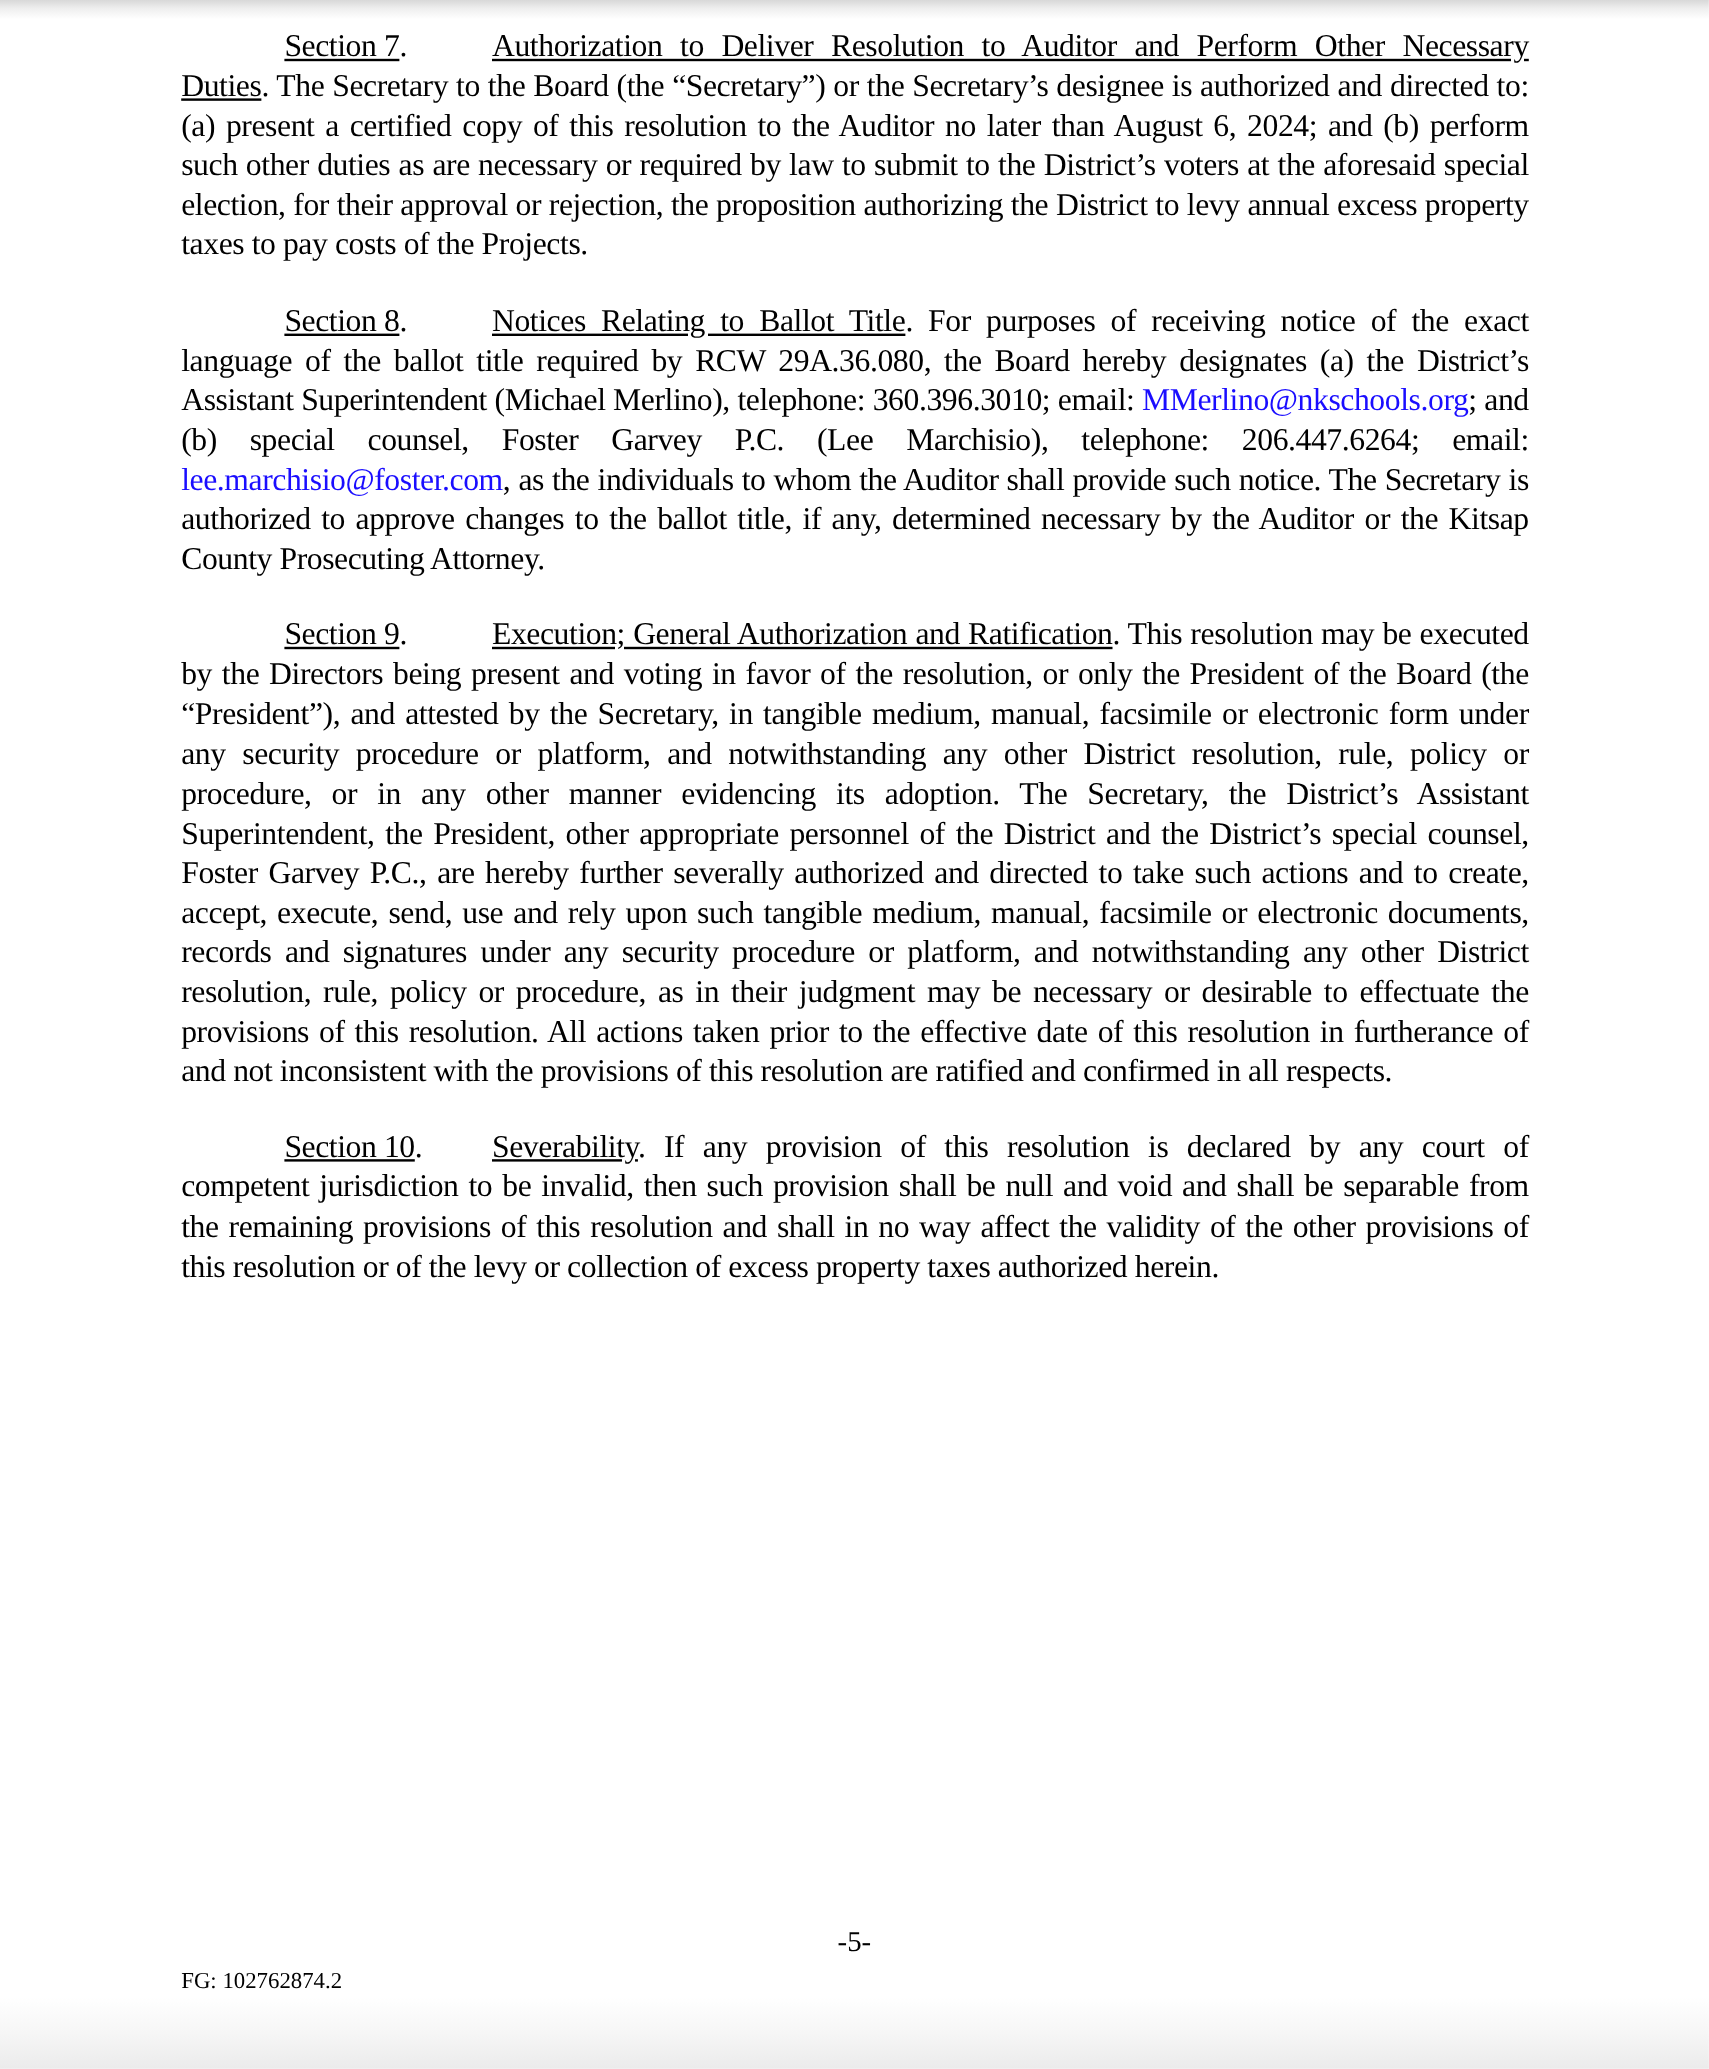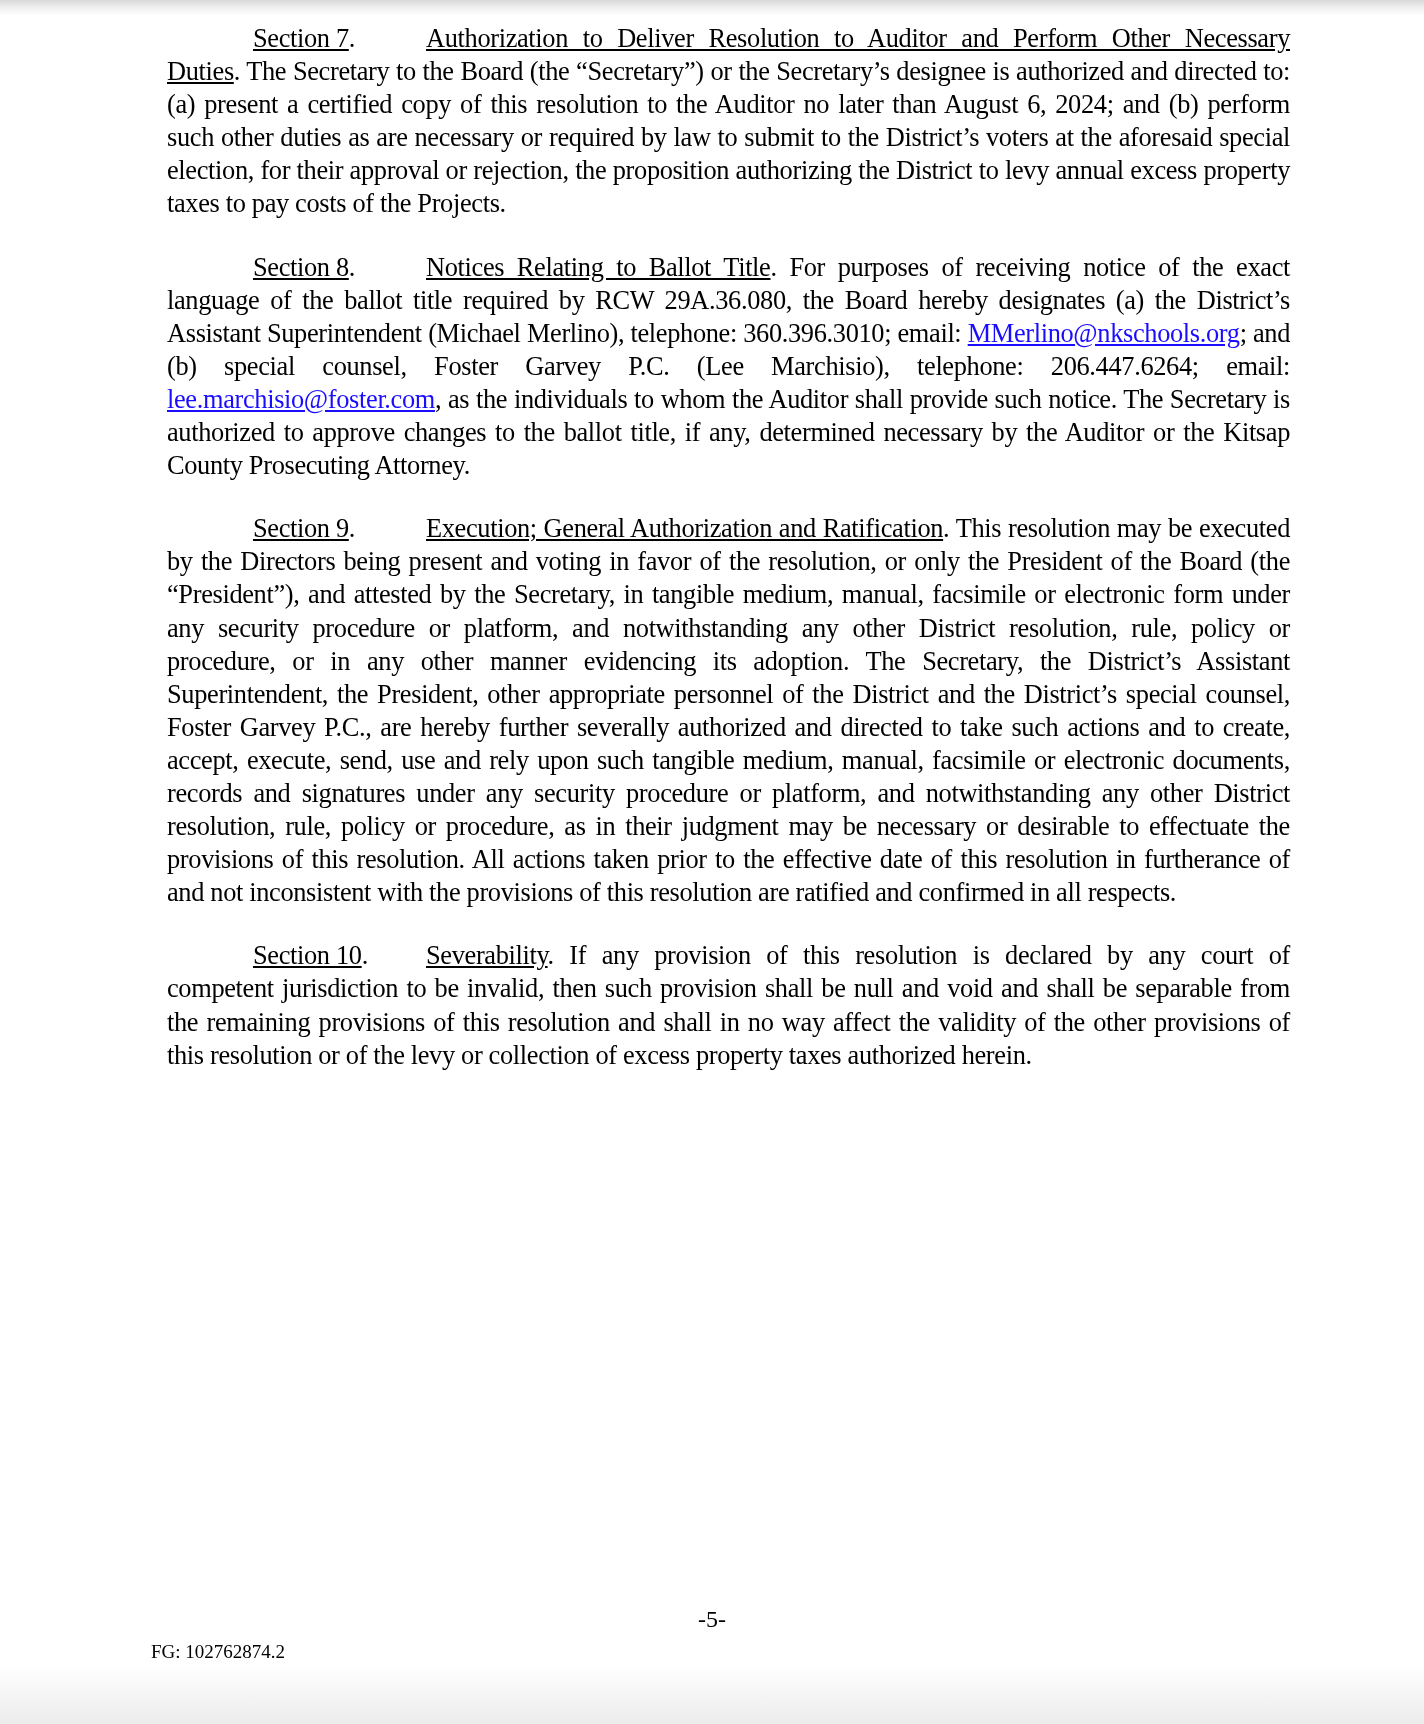--- a/index.html
+++ b/index.html
@@ -22,21 +22,21 @@
       background: linear-gradient(to bottom, #d8d8d8 0%, #efefef 45%, #ffffff 100%);
     }
     .bottom-shade {
       position: absolute;
       left: 0; top: 1664px;
       width: 1424px; height: 60px;
       background: linear-gradient(to bottom, #ffffff 0%, #f6f6f6 50%, #ebebeb 100%);
     }
     .page {
       position: absolute;
-      left: 167px;
+      left: 151px;
       top: 22px;
       width: 1123px;
     }
     p.para {
       margin: 0 0 30px 0;
       font-size: 26.4px;
       line-height: 33.1px;
       text-align: justify;
       text-align-last: left;
       letter-spacing: -0.35px;
@@ -44,21 +44,20 @@
     .sec-num {
       display: inline-block;
       margin-left: 86px;
       width: 173px;
       text-decoration: underline;
     }
     .sec-num .dot { text-decoration: none; display: inline-block; }
     .sec-title { text-decoration: underline; }
     a.link {
       color: #1a0dff;
-      text-decoration: underline;
     }
     .blank-note {
       text-align: center;
       font-size: 26.4px;
       line-height: 33px;
       margin-top: -2px;
     }
     .blank-note em { font-style: italic; }
     .page-number {
       position: absolute;

